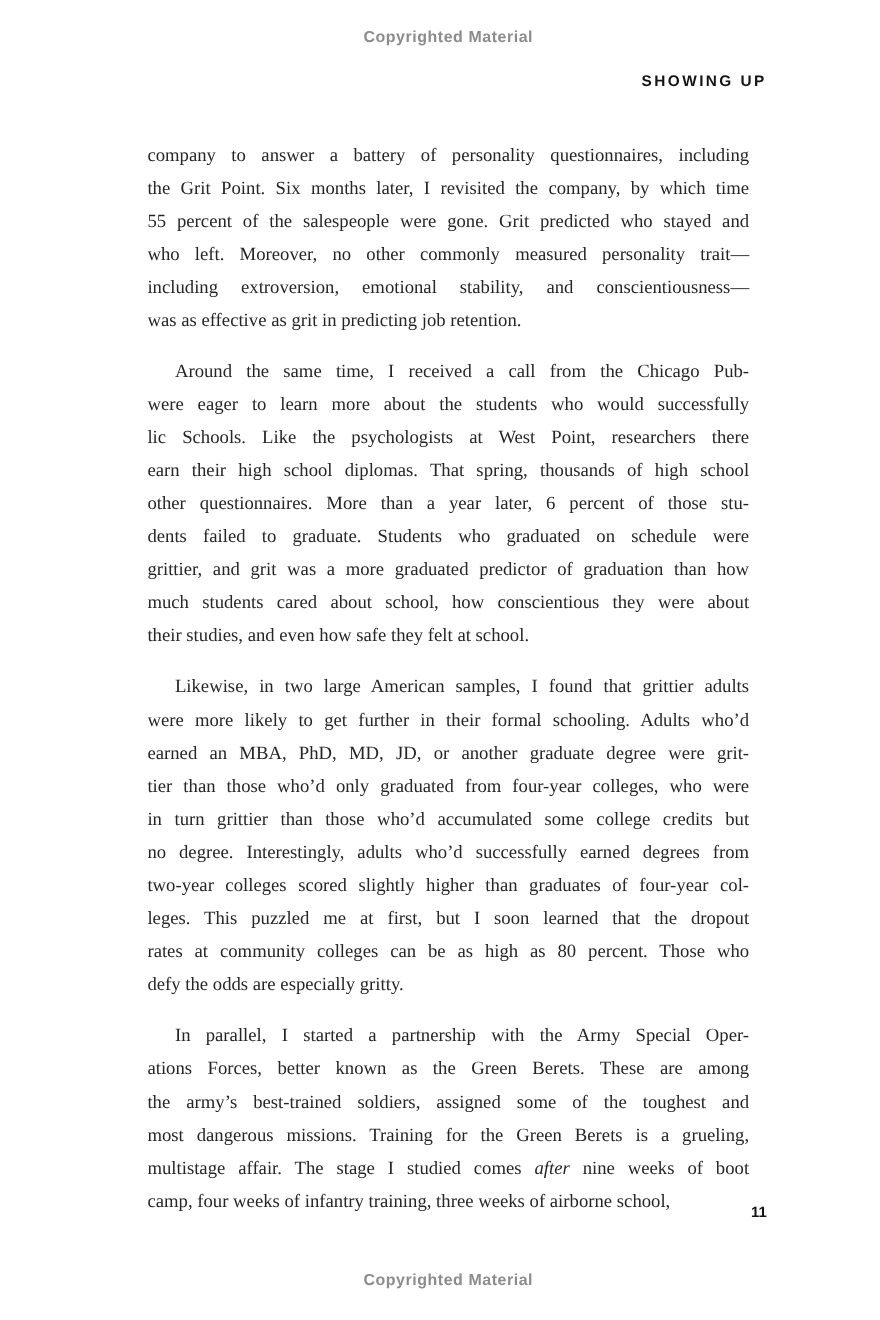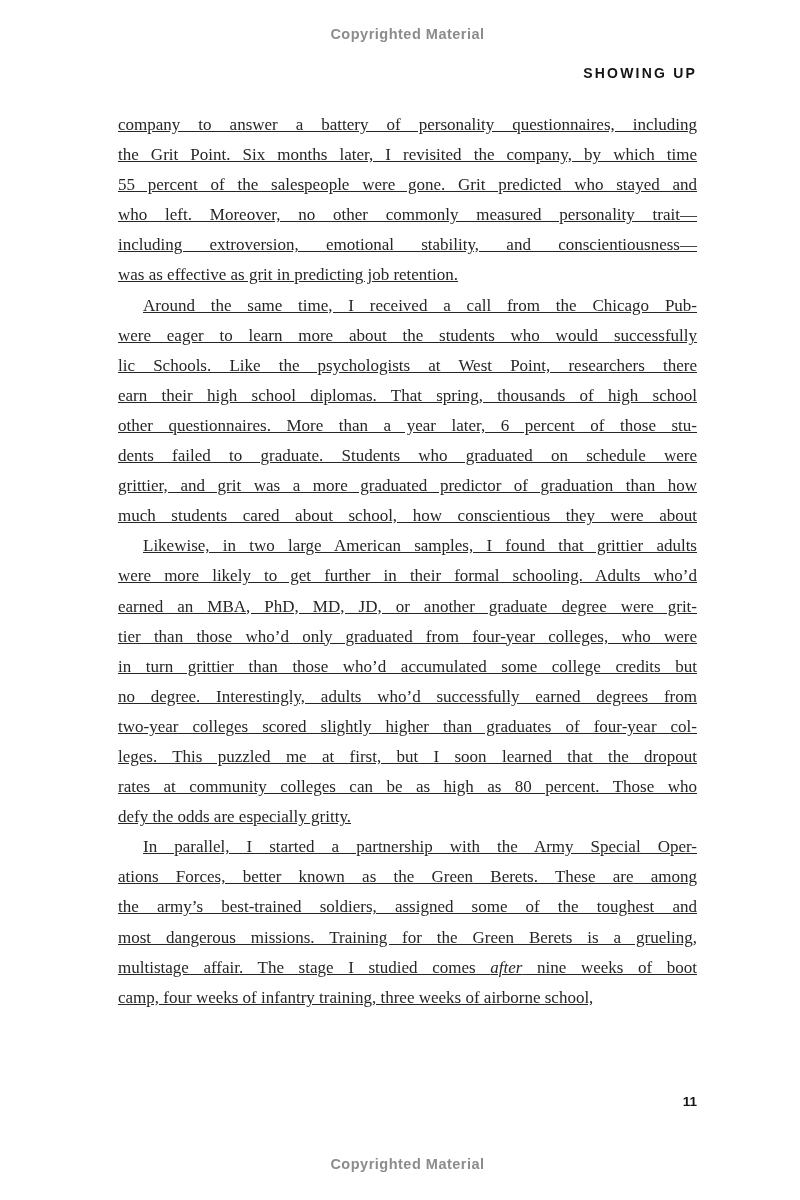--- a/index.html
+++ b/index.html
@@ -43,21 +43,21 @@
   }
   .body-text {
     position: absolute;
     top: 110px;
     left: 118px;
     width: 579px;
     font-size: 17px;
     line-height: 30.1px;
     color: #262626;
   }
-  .paragraph { margin: 0; text-decoration: underline; }
+  .paragraph { margin: 16px; }
   .line {
     text-align: justify;
     text-align-last: justify;
   }
   .line.para-last {
     text-align-last: left;
   }
   .line.indent-first {
     text-indent: 25px;
   }
@@ -93,20 +93,21 @@
       </div>
       <div class="paragraph">
         <div class="line indent-first">Around the same time, I received a call from the Chicago Pub-</div>
         <div class="line">were eager to learn more about the students who would successfully</div>
         <div class="line">lic Schools. Like the psychologists at West Point, researchers there</div>
         <div class="line">earn their high school diplomas. That spring, thousands of high school</div>
         <div class="line">other questionnaires. More than a year later, 6 percent of those stu-</div>
         <div class="line">dents failed to graduate. Students who graduated on schedule were</div>
         <div class="line">grittier, and grit was a more graduated predictor of graduation than how</div>
         <div class="line">much students cared about school, how conscientious they were about</div>
+        <div class="line para-last">their studies, and even how safe they felt at school.</div>
       </div>
       <div class="paragraph">
         <div class="line indent-first">Likewise, in two large American samples, I found that grittier adults</div>
         <div class="line">were more likely to get further in their formal schooling. Adults who’d</div>
         <div class="line">earned an MBA, PhD, MD, JD, or another graduate degree were grit-</div>
         <div class="line">tier than those who’d only graduated from four-year colleges, who were</div>
         <div class="line">in turn grittier than those who’d accumulated some college credits but</div>
         <div class="line">no degree. Interestingly, adults who’d successfully earned degrees from</div>
         <div class="line">two-year colleges scored slightly higher than graduates of four-year col-</div>
         <div class="line">leges. This puzzled me at first, but I soon learned that the dropout</div>

